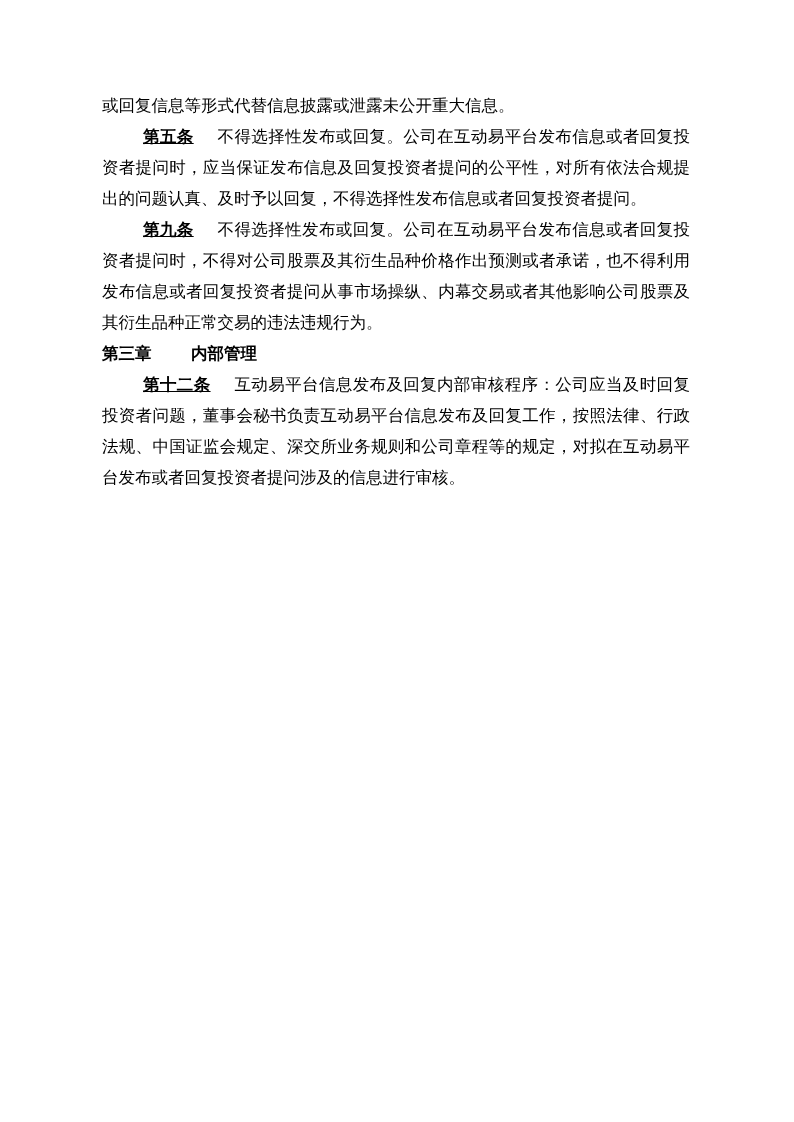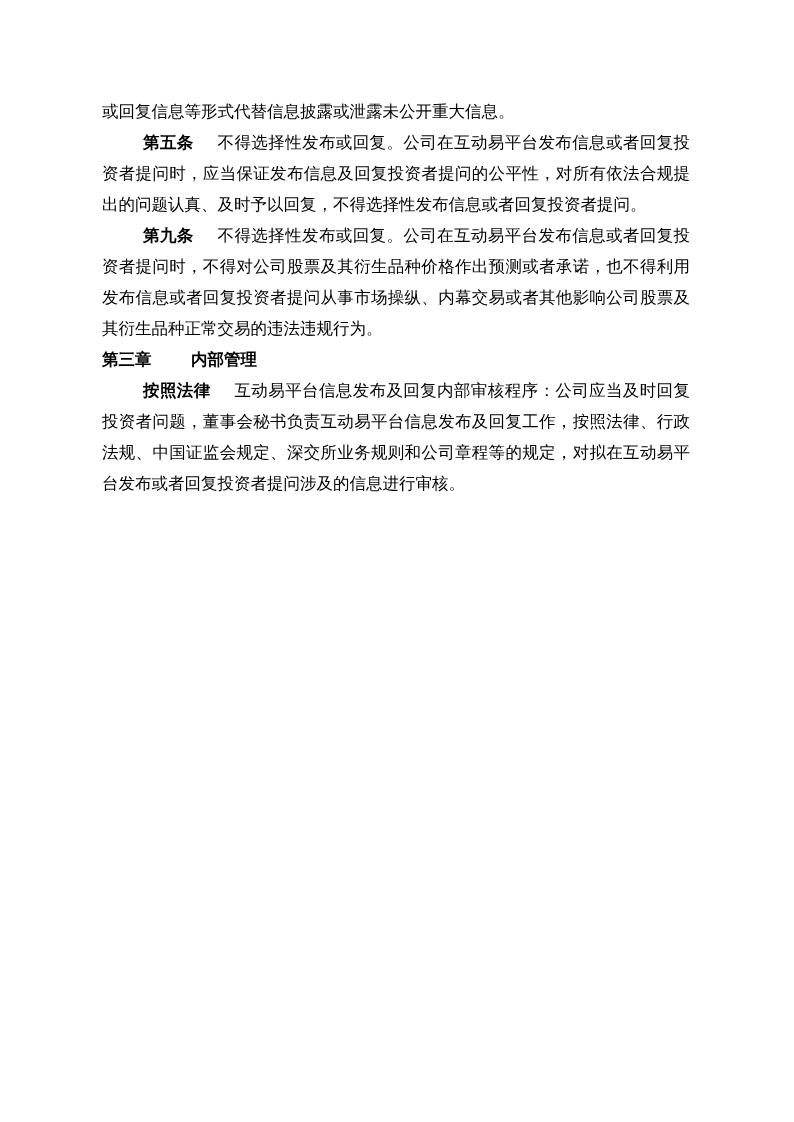--- a/index.html
+++ b/index.html
@@ -12,35 +12,35 @@
     width: 794px;
     height: 791px;
     background: #ffffff;
     box-sizing: border-box;
     padding: 90px 104px 0 102px;
     overflow: hidden;
     font-family: "Liberation Serif", "DejaVu Serif", serif;
     font-size: 16.5px;
     line-height: 31px;
     color: #000000;
-    margin-top: 6px;
   }
   .para {
     margin: 0;
     text-align: justify;
     text-indent: 0;
     word-break: break-all;
   }
   .para.indent {
     text-indent: 41px;
   }
   .art-num {
     font-weight: bold;
     font-family: "Liberation Sans", "DejaVu Sans", sans-serif;
     margin-right: 1.45em;
+    text-decoration: underline;
   }
   .chapter {
     margin: 0;
     text-align: left;
     font-weight: bold;
     font-size: 16.5px;
     line-height: 31px;
     font-family: "Liberation Sans", "DejaVu Sans", sans-serif;
   }
   .chap-num {
@@ -57,16 +57,16 @@
   <p class="para indent"><span class="art-num">第五条</span><span>不得选择性发布或回复。公司在互动易平台发布信息或者回复投资者提问时，应当保证发布信息及回复投资者提问的公平性，对所有依法合规提出的问题认真、及时予以回复，不得选择性发布信息或者回复投资者提问。</span></p>
 
 
 
 
   <p class="para indent"><span class="art-num">第九条</span><span>不得选择性发布或回复。公司在互动易平台发布信息或者回复投资者提问时，不得对公司股票及其衍生品种价格作出预测或者承诺，也不得利用发布信息或者回复投资者提问从事市场操纵、内幕交易或者其他影响公司股票及其衍生品种正常交易的违法违规行为。</span></p>
 
 
   <h2 class="chapter"><span class="chap-num">第三章</span><span>内部管理</span></h2>
 
-  <p class="para indent"><span class="art-num">按照法律</span><span>互动易平台信息发布及回复内部审核程序：公司应当及时回复投资者问题，董事会秘书负责互动易平台信息发布及回复工作，按照法律、行政法规、中国证监会规定、深交所业务规则和公司章程等的规定，对拟在互动易平台发布或者回复投资者提问涉及的信息进行审核。</span></p>
+  <p class="para indent"><span class="art-num">第十二条</span><span>互动易平台信息发布及回复内部审核程序：公司应当及时回复投资者问题，董事会秘书负责互动易平台信息发布及回复工作，按照法律、行政法规、中国证监会规定、深交所业务规则和公司章程等的规定，对拟在互动易平台发布或者回复投资者提问涉及的信息进行审核。</span></p>
 
 
 </div>
 
 </body></html>

